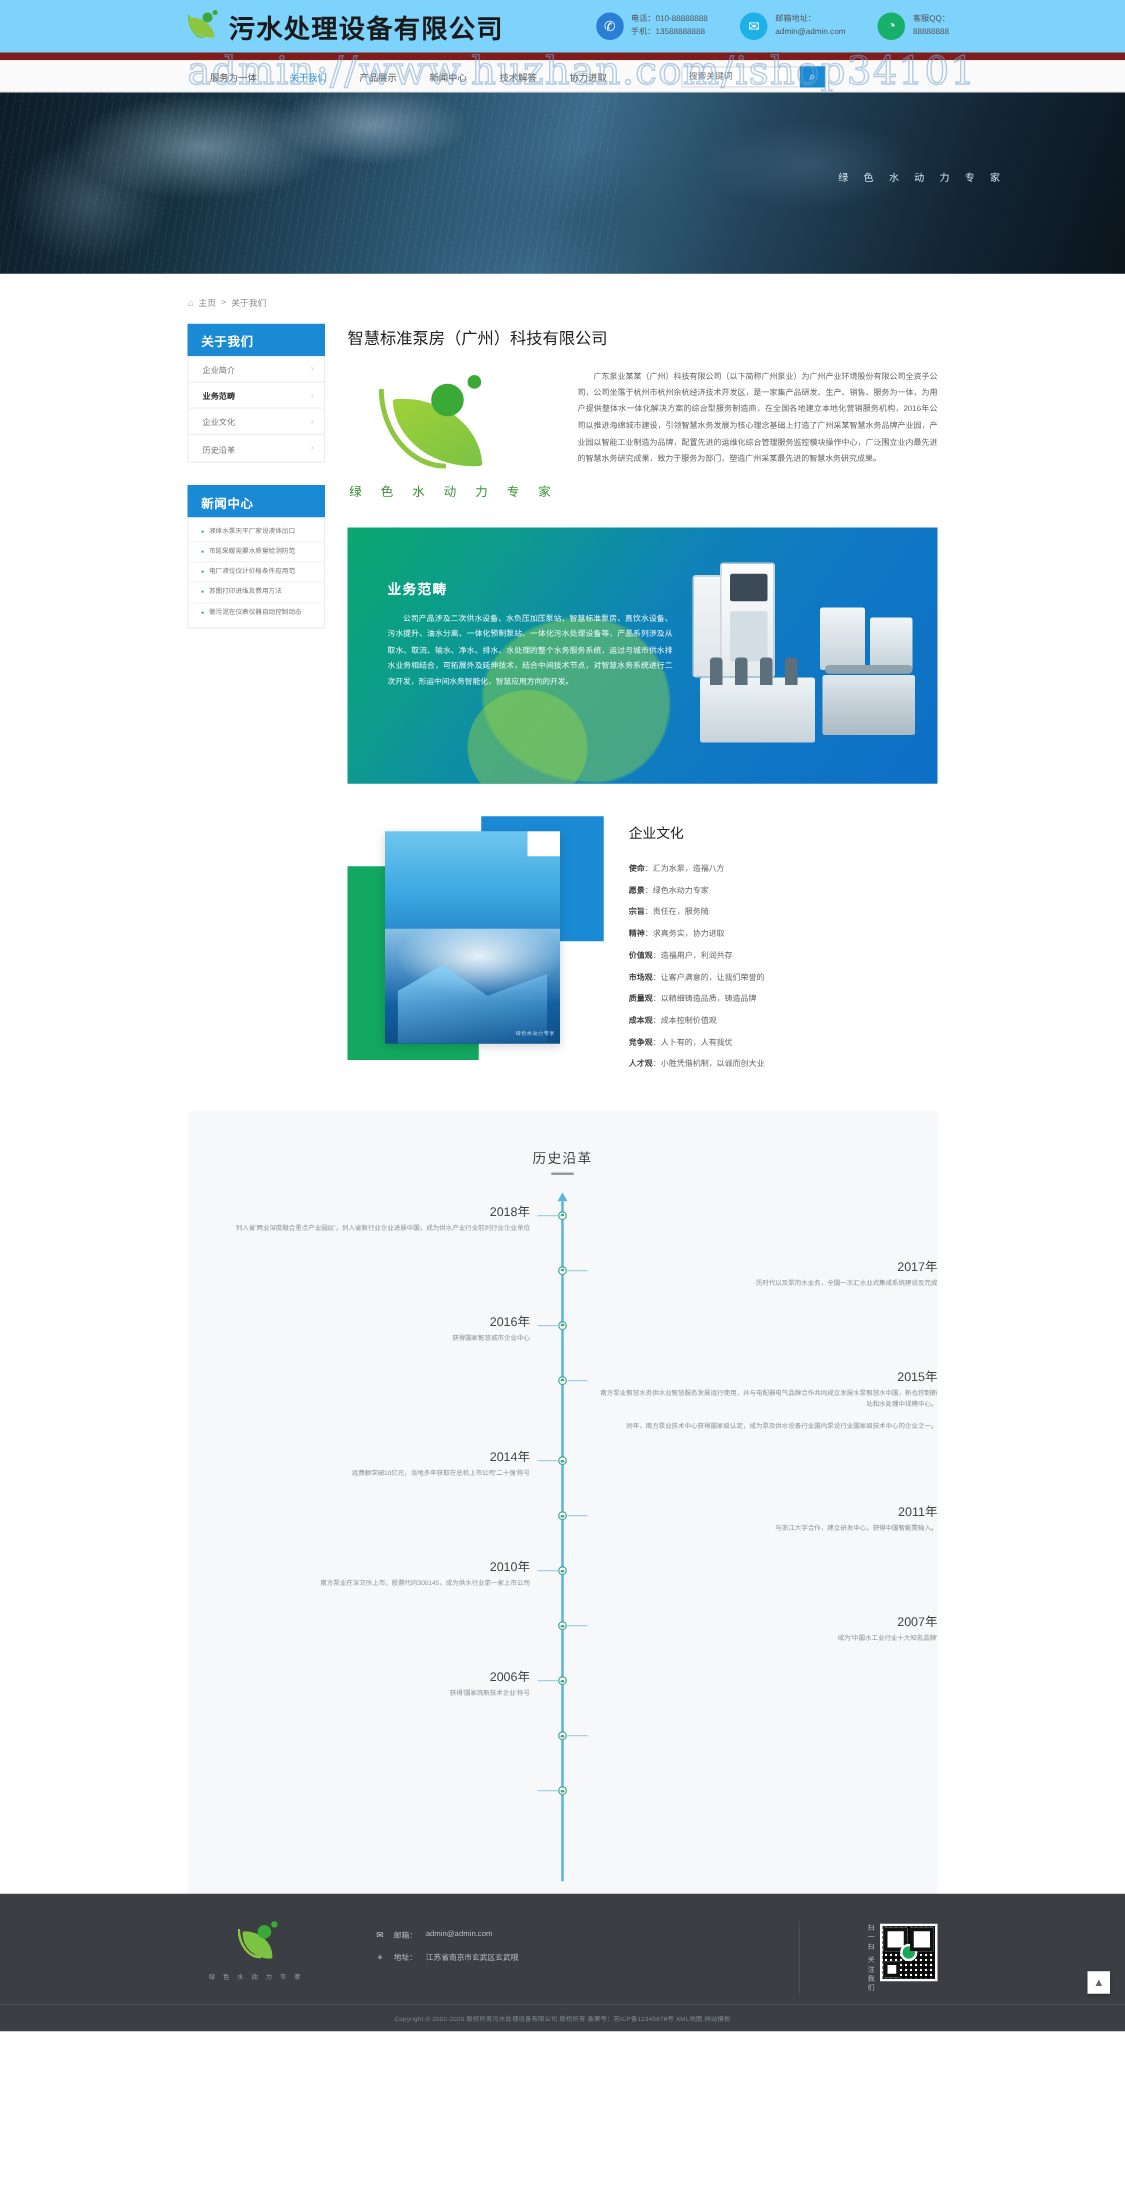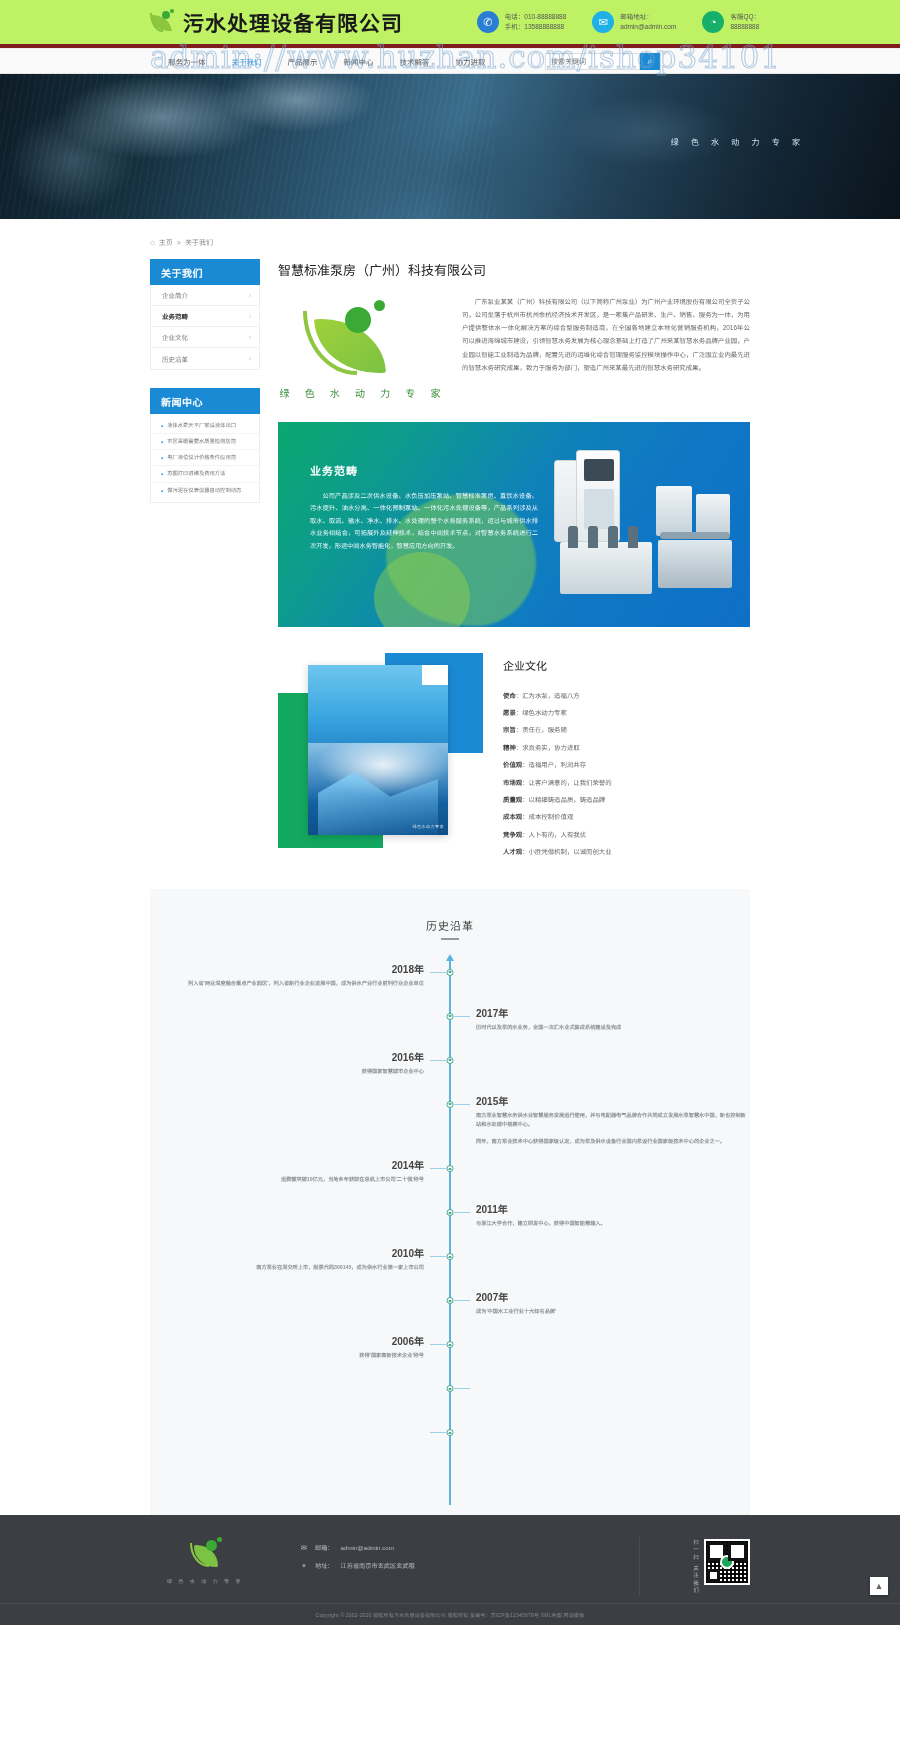--- a/index.html
+++ b/index.html
@@ -7,22 +7,22 @@
     width: 900px; height: 1762px;
     font-family: "Liberation Sans", "DejaVu Sans", sans-serif;
     background: #ffffff;
     color: #333;
     overflow: hidden;
     position: relative;
   }
   .page { width:900px; position:relative; }
 
   
-  .topbar { height:48px; background:#bef264; display:flex; align-items:center;
-            padding:0 20px 0 150px; border-bottom:4px solid #7f1d1d; }
+  .topbar { height:48px; background:#7dd3fc; display:flex; align-items:center;
+            padding:0 20px 0 150px; border-bottom:6px solid #7f1d1d; }
   .logo-wrap { display:flex; align-items:center; gap:7px; }
   .logo-mark { width:26px; height:26px; position:relative; }
   .logo-mark .leaf {
     position:absolute; left:1px; top:5px; width:20px; height:18px;
     background:#8cc63e;
     border-radius: 0 100% 0 100%;
     transform: rotate(-6deg);
   }
   .logo-mark .leaf2 {
     position:absolute; left:0px; top:4px; width:13px; height:19px;
@@ -227,24 +227,24 @@
   .timeline-sec { margin-top:22px; margin-left:0; width:100%; background:#f7f8f9;
      padding:28px 0 40px 0; position:relative; }
   .tl-title { text-align:center; font-size:11px; color:#444; letter-spacing:1px; }
   .tl-title-bar { width:18px; height:1.5px; background:#999; margin:5px auto 0 auto; }
   .tl-arrow { width:0; height:0; margin:14px auto 0 auto;
      border-left:4px solid transparent; border-right:4px solid transparent;
      border-bottom:7px solid #5ab4e0; }
   .tl-wrap { position:relative; margin-top:0px; padding-bottom:10px; }
   .tl-axis { position:absolute; left:50%; top:0; width:2px; bottom:-30px;
      background:#5ab4e0; transform:translateX(-1px); }
-  .tl-row { position:relative; display:flex; min-height:40px; margin-bottom:4px;font-weight:bold; }
+  .tl-row { position:relative; display:flex; min-height:40px; margin-bottom:4px; }
   .tl-half { width:50%; position:relative; }
   .tl-left-half { padding-right:26px; text-align:right; }
-  .tl-right-half { padding-left:26px; text-align:left; }
+  .tl-right-half { padding-left:26px; text-align:right; }
   .tl-year { font-size:10px; color:#444; margin-bottom:3px; }
   .tl-desc { font-size:5.2px; color:#8b9197; line-height:1.85; }
   .tl-desc p { margin-bottom:7px; }
   .tl-dot { position:absolute; left:50%; width:7px; height:7px; border-radius:50%;
      background:#fff; border:1.5px solid #3ea88c; transform:translateX(-3.5px);
      z-index:3; }
   .tl-dot i { position:absolute; left:1.3px; top:1.3px; width:2.4px; height:2.4px;
      background:#3ea88c; border-radius:50%; }
   .tl-stem { position:absolute; height:1px; background:#9fcfe5; }
 

